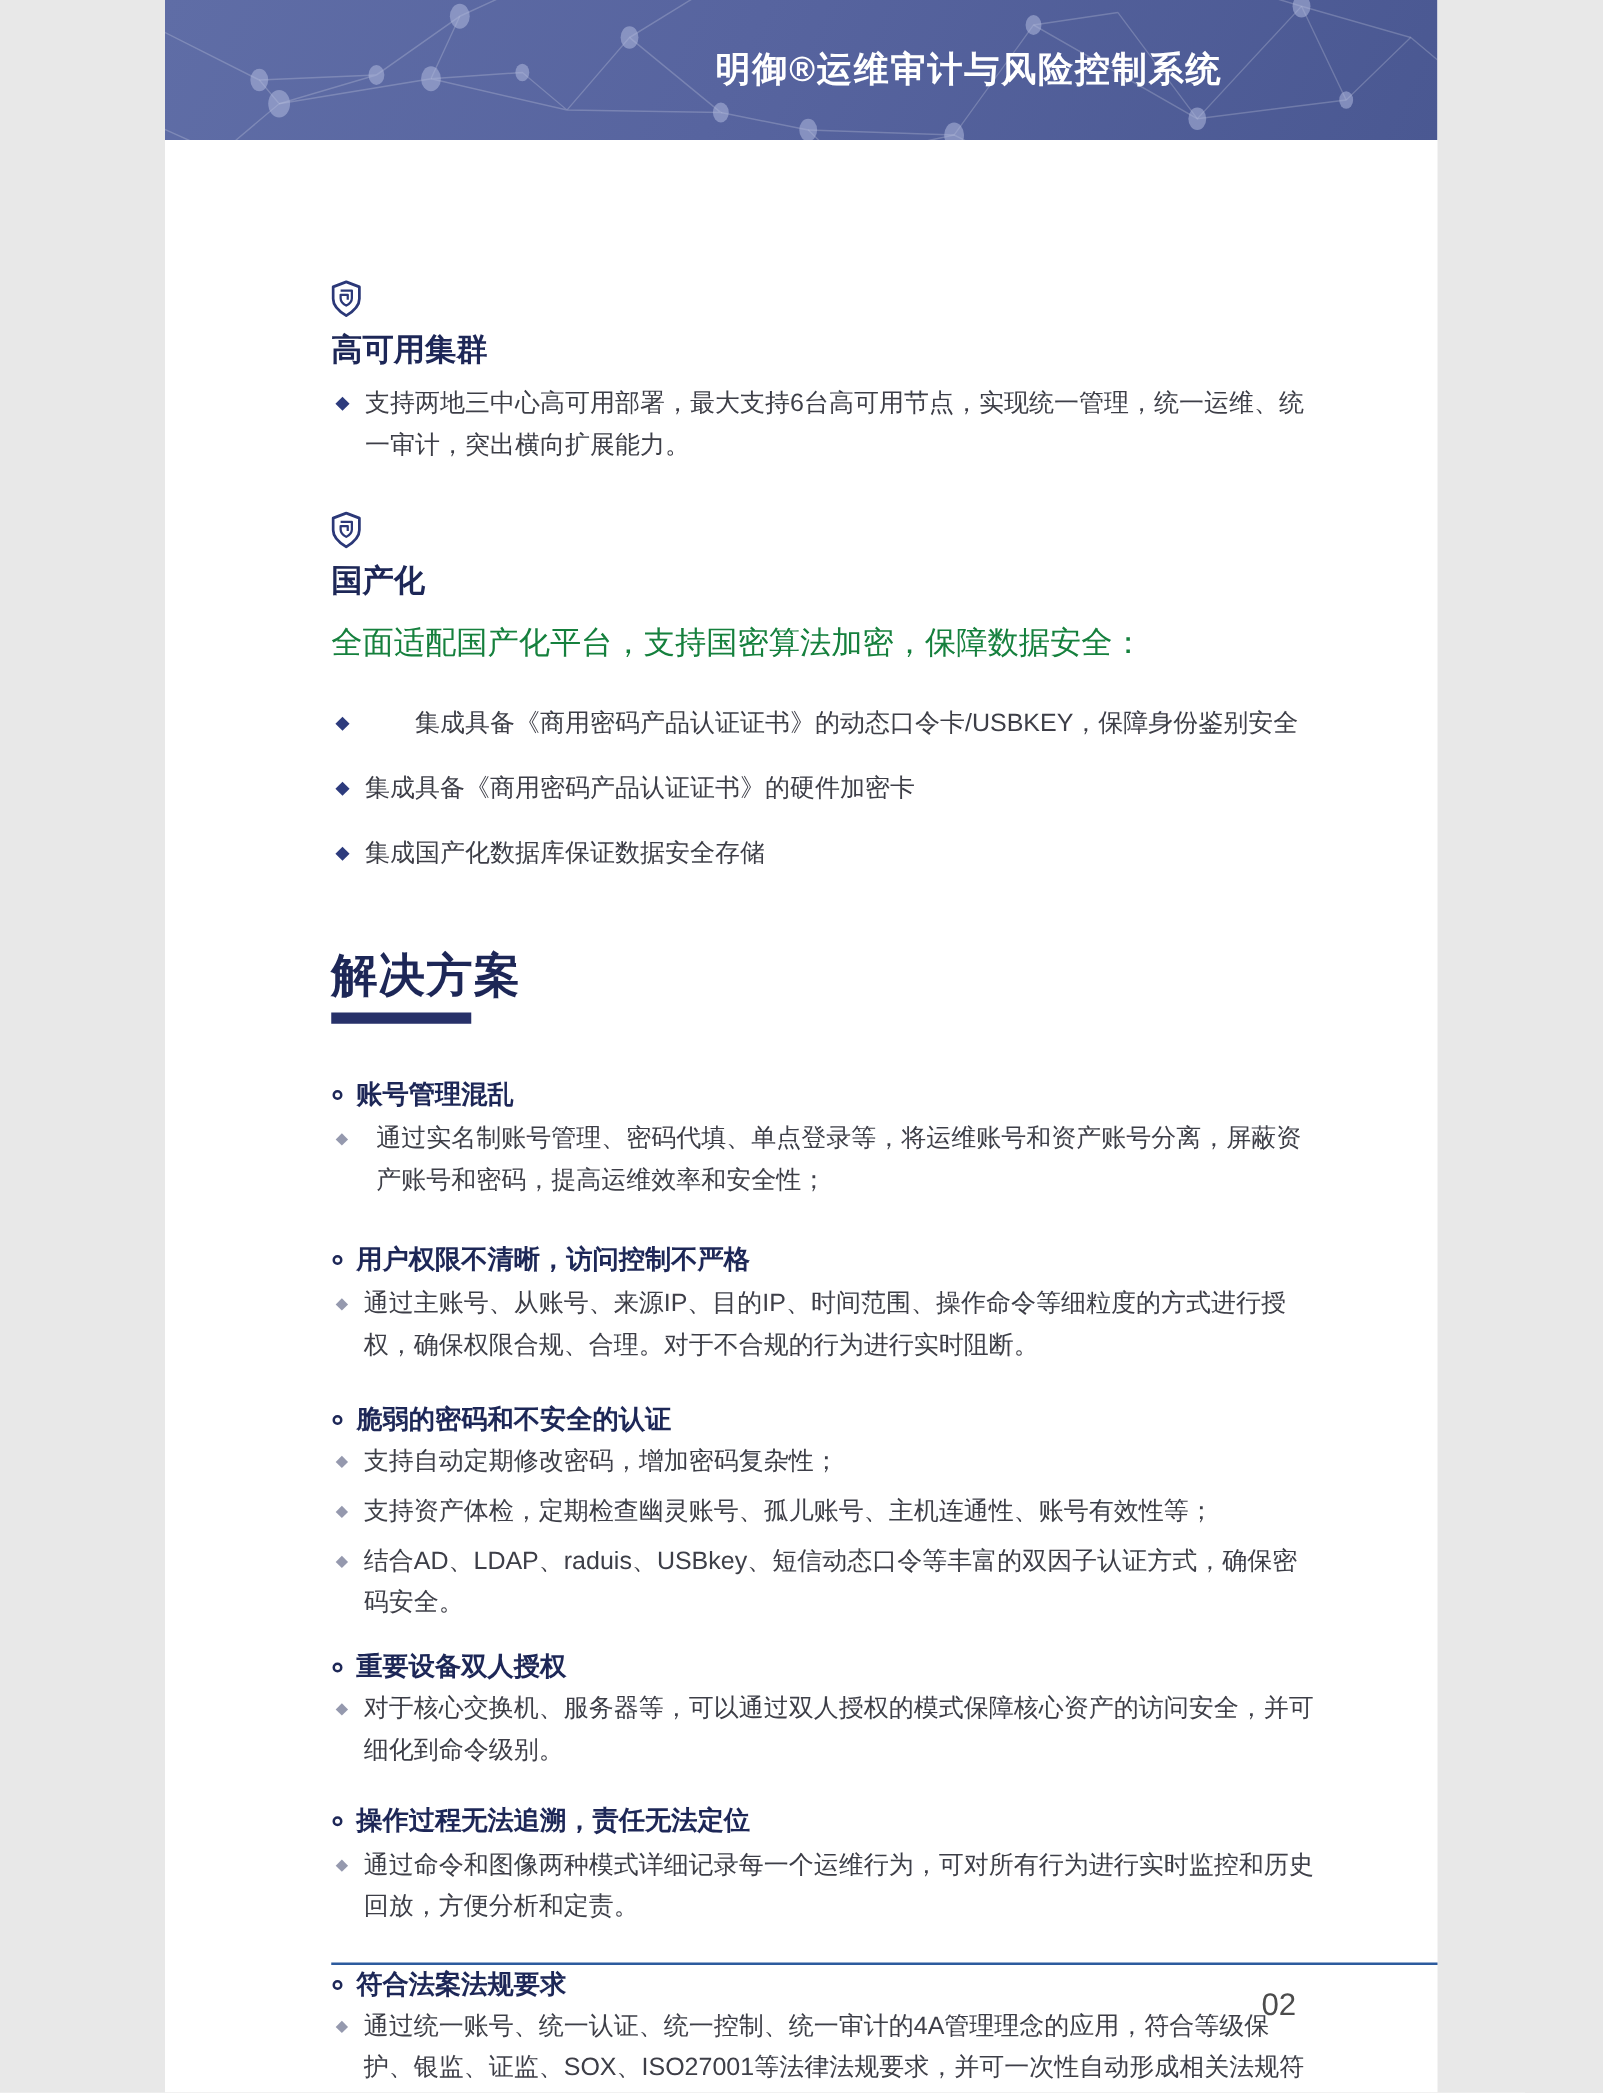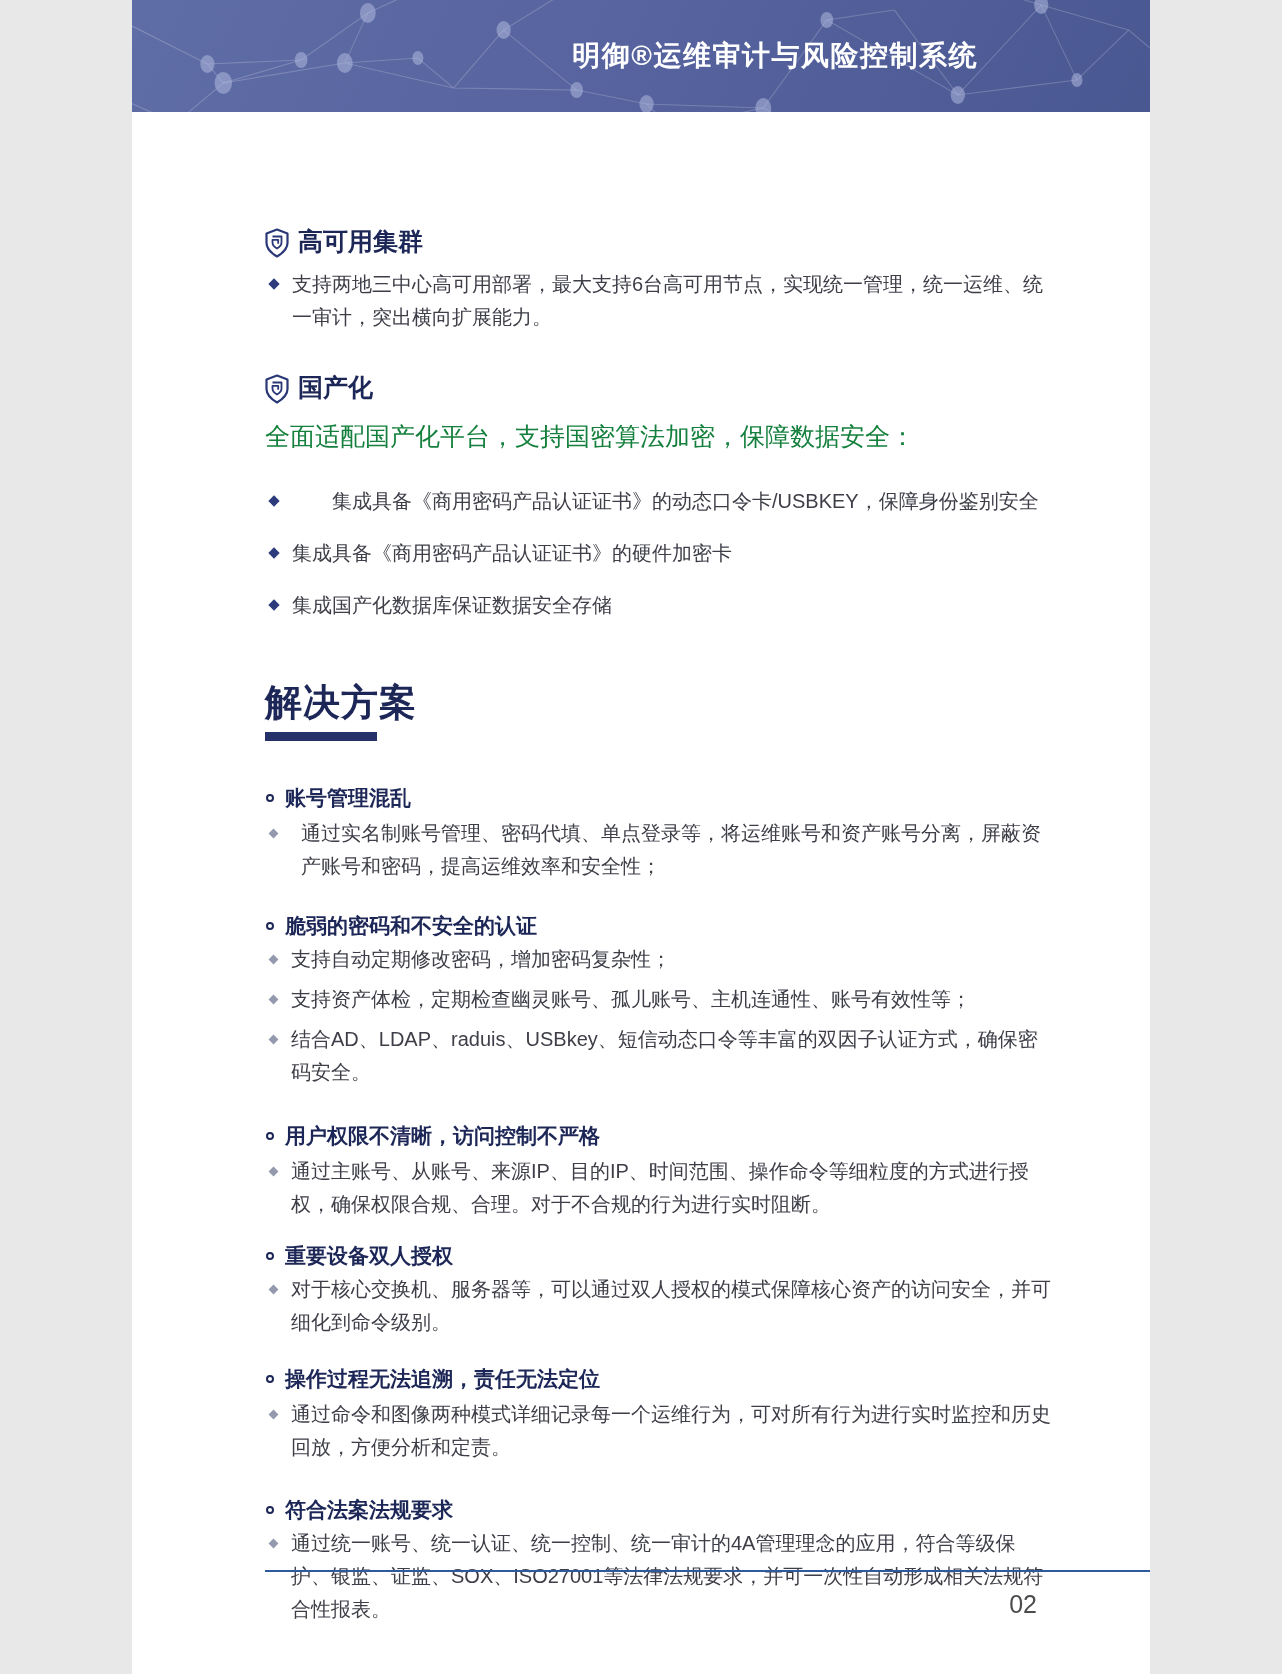--- a/index.html
+++ b/index.html
@@ -17,21 +17,21 @@
     display:flex; align-items:center; justify-content:flex-end;
     padding-right:172px;
   }
   .net-pattern { position:absolute; left:0; top:0; width:100%; height:100%; }
   .header-title {
     position:relative; z-index:2; color:#ffffff; font-weight:bold;
     font-size:28px; letter-spacing:1.5px;
   }
   
   .main { padding:0 99px 0 133px; }
-  .feature-head { display:flex; align-items:flex-end; gap:9px; }
+  .feature-head { display:flex; align-items:flex-start; gap:9px;flex-direction:column; }
   .shield { width:24px; height:30px; flex:none; }
   .feature-title { font-size:25px; font-weight:bold; color:#1d2757; line-height:34px; }
   .intro { font-size:25px; line-height:33px; color:#15803d; }
   .bullet { display:flex; font-size:20px; line-height:33px; color:#3d3e47; }
   .diamond {
     flex:none; width:8px; height:8px; background:#2d3b7d;
     transform:rotate(45deg); margin:12px 14px 0 5px;
   }
   .diamond.gray { background:#9599ae; width:7px; height:7px; margin-top:13px; }
   
@@ -140,47 +140,47 @@
         <div class="sol-head">
           <span class="ring"></span>
           <span class="sol-title">账号管理混乱</span>
         </div>
         <div class="bullet" style="margin-top:4px;gap:10px;">
           <span class="diamond gray"></span>
           <span class="sol-bullet-text">通过实名制账号管理、密码代填、单点登录等，将运维账号和资产账号分离，屏蔽资产账号和密码，提高运维效率和安全性；</span>
         </div>
       </div>
 
+      <div style="margin-top:32px;">
+        <div class="sol-head">
+          <span class="ring"></span>
+          <span class="sol-title">用户权限不清晰，访问控制不严格</span>
+        </div>
+        <div class="bullet" style="margin-top:4px;">
+          <span class="diamond gray"></span>
+          <span class="sol-bullet-text">通过主账号、从账号、来源IP、目的IP、时间范围、操作命令等细粒度的方式进行授权，确保权限合规、合理。对于不合规的行为进行实时阻断。</span>
+        </div>
+      </div>
+
       <div style="margin-top:28px;">
         <div class="sol-head">
           <span class="ring"></span>
           <span class="sol-title">脆弱的密码和不安全的认证</span>
         </div>
         <div class="bullet" style="margin-top:2px;">
           <span class="diamond gray"></span>
           <span class="sol-bullet-text">支持自动定期修改密码，增加密码复杂性；</span>
         </div>
         <div class="bullet" style="margin-top:7px;">
           <span class="diamond gray"></span>
           <span class="sol-bullet-text">支持资产体检，定期检查幽灵账号、孤儿账号、主机连通性、账号有效性等；</span>
         </div>
         <div class="bullet" style="margin-top:7px;">
           <span class="diamond gray"></span>
           <span class="sol-bullet-text">结合AD、LDAP、raduis、USBkey、短信动态口令等丰富的双因子认证方式，确保密码安全。</span>
-        </div>
-      </div>
-
-      <div style="margin-top:32px;">
-        <div class="sol-head">
-          <span class="ring"></span>
-          <span class="sol-title">用户权限不清晰，访问控制不严格</span>
-        </div>
-        <div class="bullet" style="margin-top:4px;">
-          <span class="diamond gray"></span>
-          <span class="sol-bullet-text">通过主账号、从账号、来源IP、目的IP、时间范围、操作命令等细粒度的方式进行授权，确保权限合规、合理。对于不合规的行为进行实时阻断。</span>
         </div>
       </div>
 
       <div style="margin-top:20px;">
         <div class="sol-head">
           <span class="ring"></span>
           <span class="sol-title">重要设备双人授权</span>
         </div>
         <div class="bullet" style="margin-top:2px;">
           <span class="diamond gray"></span>

